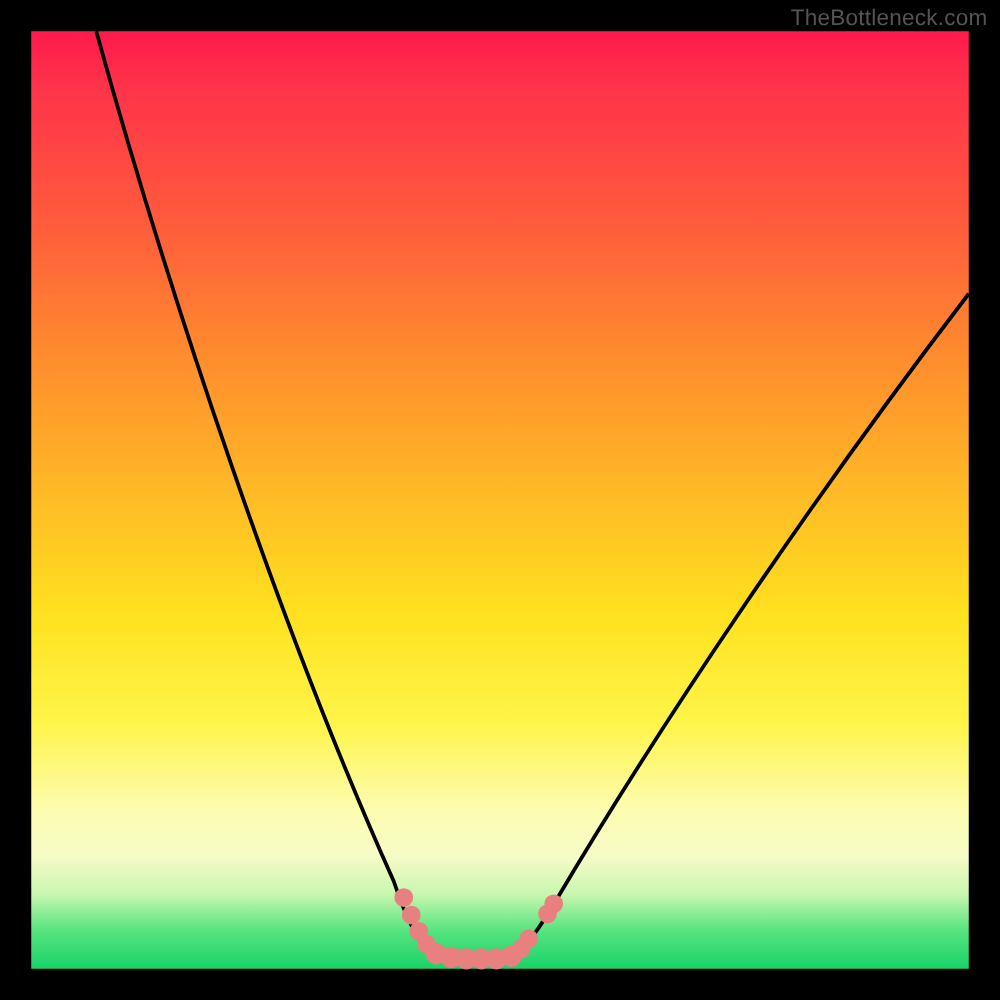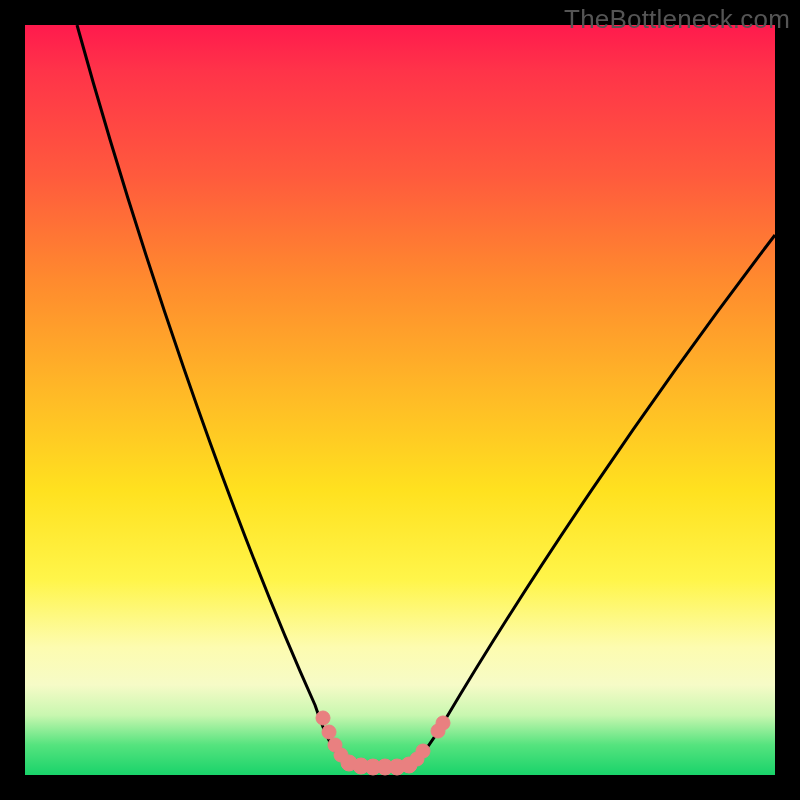--- a/index.html
+++ b/index.html
@@ -48,21 +48,21 @@
     top: 0;
     width: 750px;
     height: 750px;
     overflow: visible;
   }
   .watermark {
     position: absolute;
     top: 4px;
     right: 10px;
     color: #555;
-    font-size: 26px;
+    font-size: 18px;
     font-weight: 500;
     letter-spacing: 0.2px;
   }
 </style>
 </head>
 <body>
 
 <div class="frame">
 
   <div class="plot-area">

